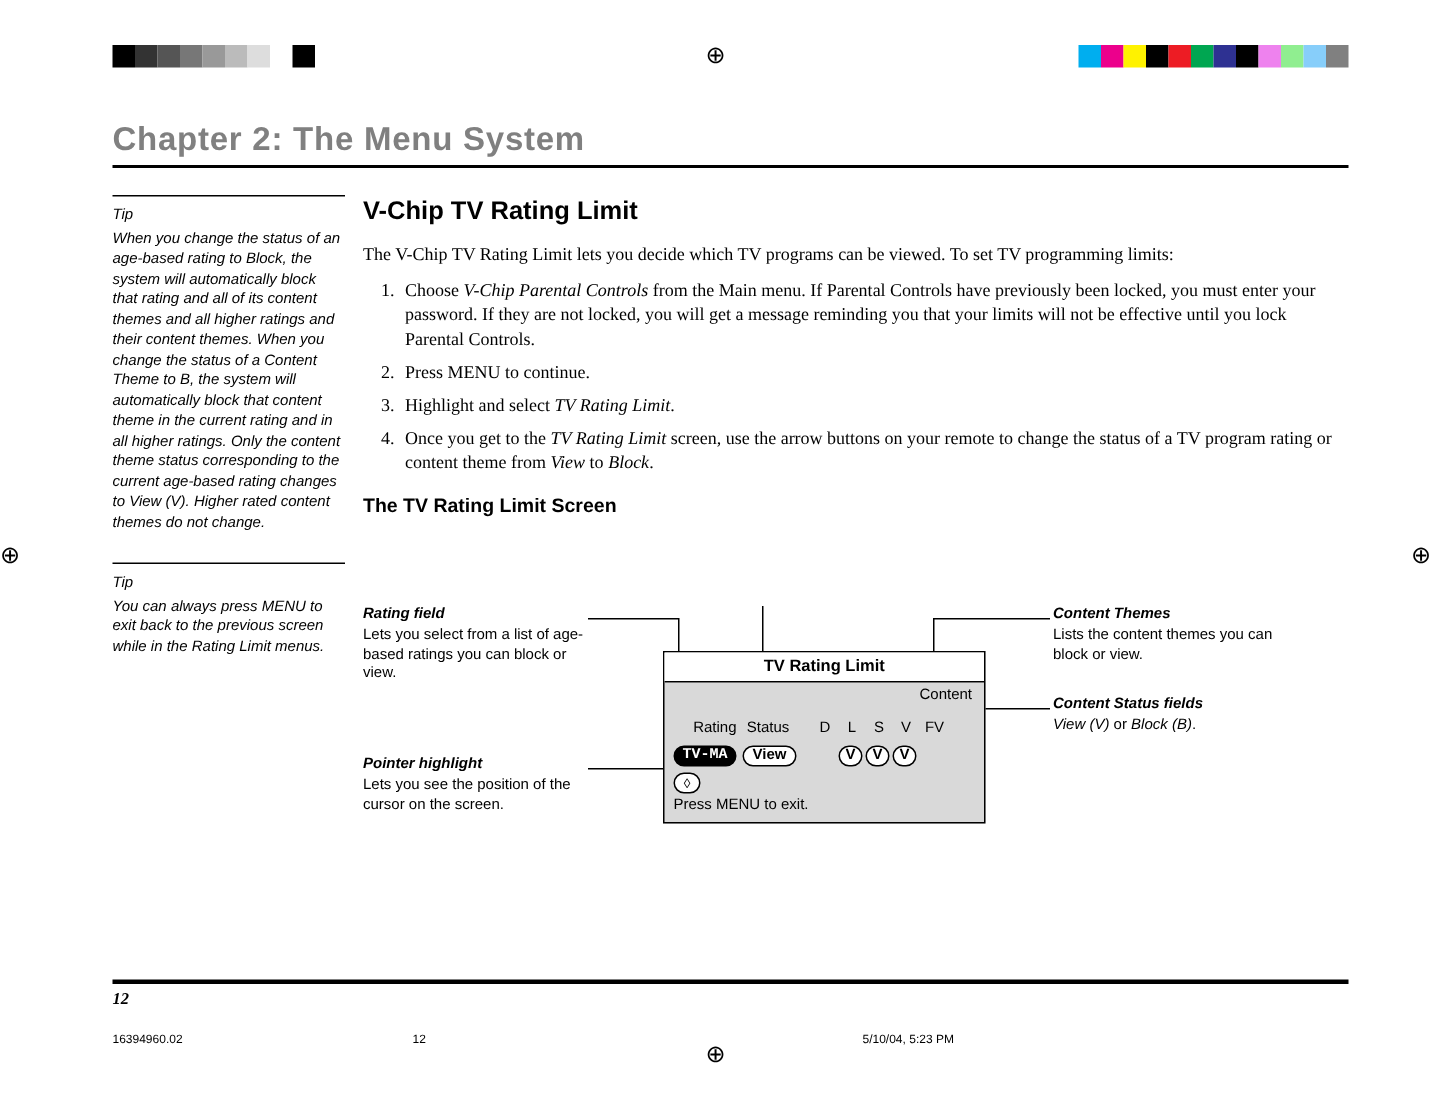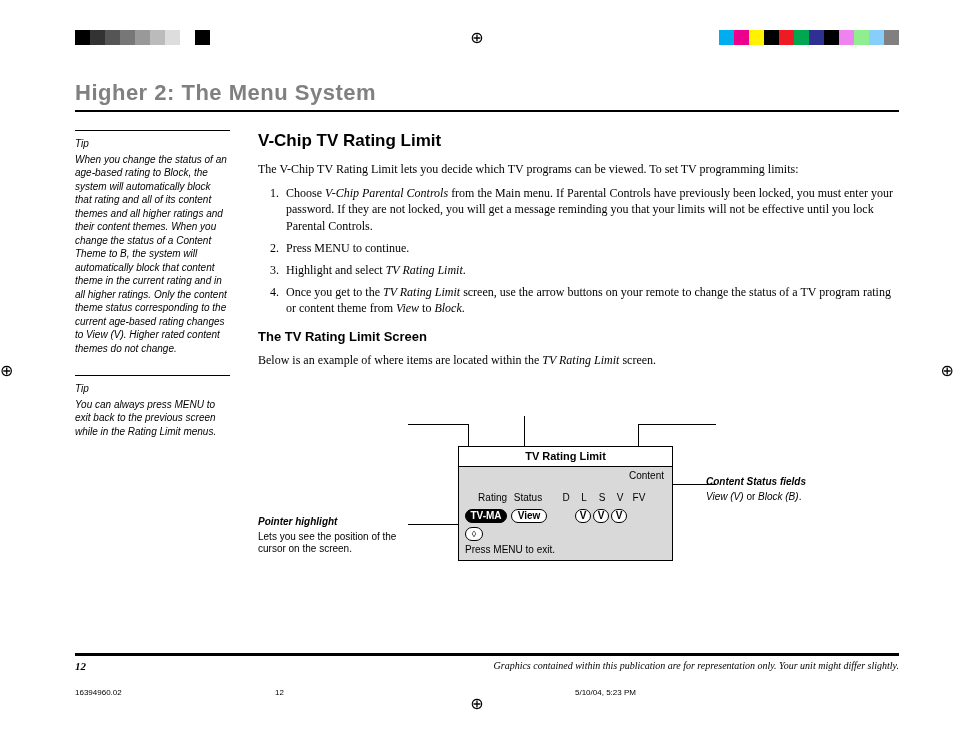--- a/index.html
+++ b/index.html
@@ -49,21 +49,21 @@
     font-weight: 900;
     font-size: 22px;
     color: #808080;
     letter-spacing: 0.5px;
     border-bottom: 2px solid #000;
     padding-bottom: 4px;
     margin-bottom: 18px;
   }
   .cols {
     display: flex;
-    gap: 28px;
+    gap: 12px;
   }
   .side {
     width: 155px;
     flex: 0 0 155px;
     font-family: Arial, Helvetica, sans-serif;
     font-style: italic;
     font-size: 10px;
     line-height: 1.35;
     color: #000;
   }
@@ -85,21 +85,21 @@
   .main h2 {
     font-family: Arial, Helvetica, sans-serif;
     font-weight: bold;
     font-size: 17px;
     margin-bottom: 8px;
   }
   .main h3 {
     font-family: Arial, Helvetica, sans-serif;
     font-weight: bold;
     font-size: 13px;
-    margin: 12px 0 6px;
+    margin: 12px 0 18px;
   }
   .main p { margin-bottom: 8px; }
   .main ol { margin: 6px 0 10px 24px; }
   .main ol li { margin-bottom: 6px; padding-left: 4px; }
   .main em { font-style: italic; }
 
   .diagram-zone {
     position: relative;
     height: 230px;
     margin-top: 4px;
@@ -149,21 +149,21 @@
     align-items: center;
     justify-content: center;
     height: 14px;
     border-radius: 8px;
     border: 1.5px solid #000;
     background: #fff;
     font-size: 10px;
     font-weight: bold;
     padding: 0 4px;
   }
-  .pill.dark { background: #000; color: #fff; }
+  .pill.dark { background: #000; color: #fff; font-family: Liberation Mono, monospace; }
   .pointer-pill {
     width: 18px; height: 14px;
     border-radius: 8px;
     border: 1.5px solid #000;
     background: #fff;
     display:inline-flex;align-items:center;justify-content:center;
     font-size:9px;
   }
   .screen-footer {
     position: absolute;
@@ -234,21 +234,21 @@
     <div class="sw" style="background: rgb(0, 166, 81);"></div>
     <div class="sw" style="background: rgb(46, 49, 146);"></div>
     <div class="sw" style="background: rgb(0, 0, 0);"></div>
     <div class="sw" style="background: rgb(238, 130, 238);"></div>
     <div class="sw" style="background: rgb(144, 238, 144);"></div>
     <div class="sw" style="background: rgb(135, 206, 250);"></div>
     <div class="sw" style="background: rgb(128, 128, 128);"></div>
   </div>
 
 <div class="page">
-  <div class="chapter-title">Higher 2: The Menu System</div>
+  <div class="chapter-title">Chapter 2: The Menu System</div>
 
   <div class="cols">
     <div class="side">
       <div class="tip">
         <div class="tip-head">Tip</div>
         <div>When you change the status of an age-based rating to Block, the system will automatically block that rating and all of its content themes and all higher ratings and their content themes. When you change the status of a Content Theme to B, the system will automatically block that content theme in the current rating and in all higher ratings. Only the content theme status corresponding to the current age-based rating changes to View (V). Higher rated content themes do not change.</div>
       </div>
       <div class="tip">
         <div class="tip-head">Tip</div>
         <div>You can always press MENU to exit back to the previous screen while in the Rating Limit menus.</div>
@@ -258,31 +258,38 @@
     <div class="main">
       <h2>V-Chip TV Rating Limit</h2>
       <p>The V-Chip TV Rating Limit lets you decide which TV programs can be viewed. To set TV programming limits:</p>
       <ol>
         <li><span>Choose </span><em>V-Chip Parental Controls</em><span> from the Main menu. If Parental Controls have previously been locked, you must enter your password. If they are not locked, you will get a message reminding you that your limits will not be effective until you lock Parental Controls.</span></li>
         <li><span>Press MENU to continue.</span></li>
         <li><span>Highlight and select </span><em>TV Rating Limit</em><span>.</span></li>
         <li><span>Once you get to the </span><em>TV Rating Limit</em><span> screen, use the arrow buttons on your remote to change the status of a TV program rating or content theme from </span><em>View</em><span> to </span><em>Block</em><span>.</span></li>
       </ol>
       <h3>The TV Rating Limit Screen</h3>
-      <p><span>Below is an example of where items are located within the </span><em>TV Rating Limit</em><span> screen.</span></p>
 
       <div class="diagram-zone">
 
+        <div class="label-block" style="left:0; top:40px; width:150px;">
+          <div class="lbl-title">Rating field</div>
+          <div>Lets you select from a list of age-based ratings you can block or view.</div>
+        </div>
         <div class="label-block" style="left:0; top:140px; width:150px;">
           <div class="lbl-title">Pointer highlight</div>
           <div>Lets you see the position of the cursor on the screen.</div>
         </div>
 
 
-        <div class="label-block" style="left:448px; top:100px; width:175px;">
+        <div class="label-block" style="left:460px; top:40px; width:170px;">
+          <div class="lbl-title">Content Themes</div>
+          <div>Lists the content themes you can block or view.</div>
+        </div>
+        <div class="label-block" style="left:460px; top:100px; width:175px;">
           <div class="lbl-title">Content Status fields</div>
           <div><em>View (V)</em><span> or </span><em>Block (B)</em><span>.</span></div>
         </div>
 
         <div class="leader" style="left:150px; top:48px; width:60px;"></div>
         <div class="leader v" style="left:210px; top:48px; height:70px;"></div>
         <div class="leader" style="left:150px; top:148px; width:55px;"></div>
         <div class="leader v" style="left:266px; top:40px; height:76px;"></div>
         <div class="leader" style="left:380px; top:48px; width:78px;"></div>
         <div class="leader v" style="left:380px; top:48px; height:55px;"></div>
@@ -319,21 +326,20 @@
             </div>
           </div>
           <div class="screen-footer">Press MENU to exit.</div>
         </div>
       </div>
     </div>
   </div>
 
   <div class="page-footer">
     <span class="pn">12</span>
-    <span class="disc">Graphics contained within this publication are for representation only. Your unit might differ slightly.</span>
   </div>
 </div>
 
 <div class="job-line">
   <span>16394960.02</span>
   <span>12</span>
   <span>5/10/04, 5:23 PM</span>
 </div>
 
 </body></html>

